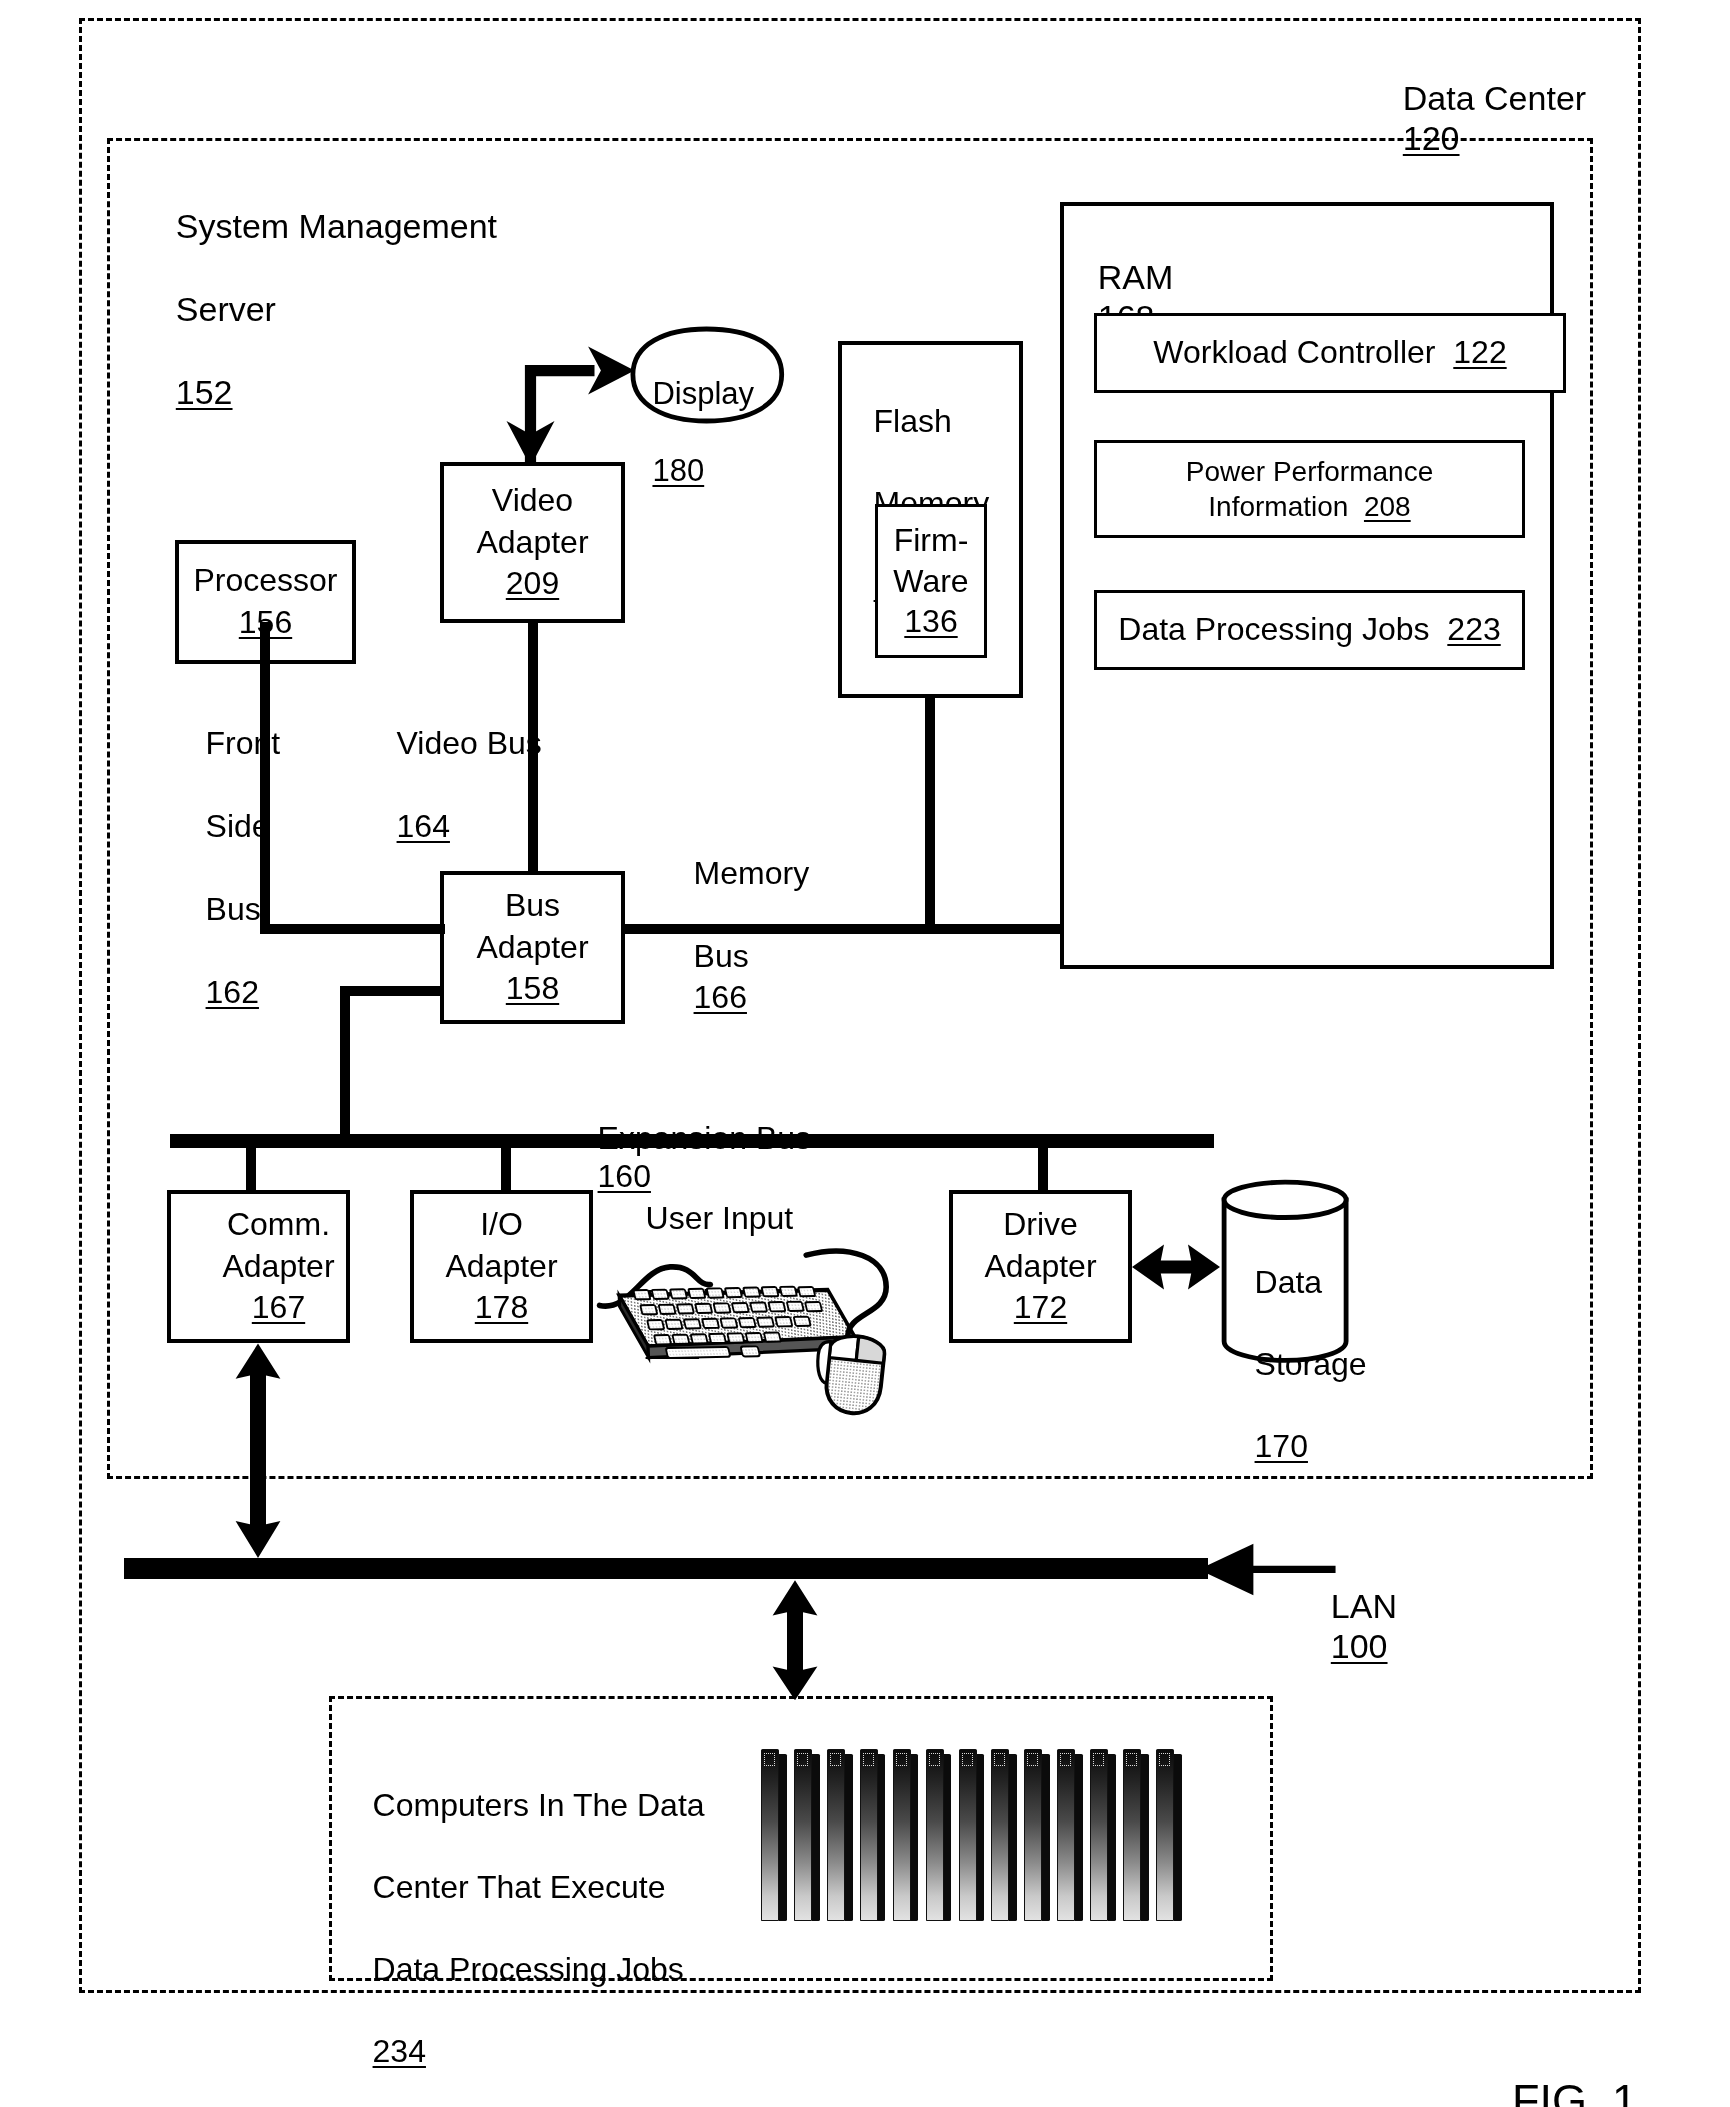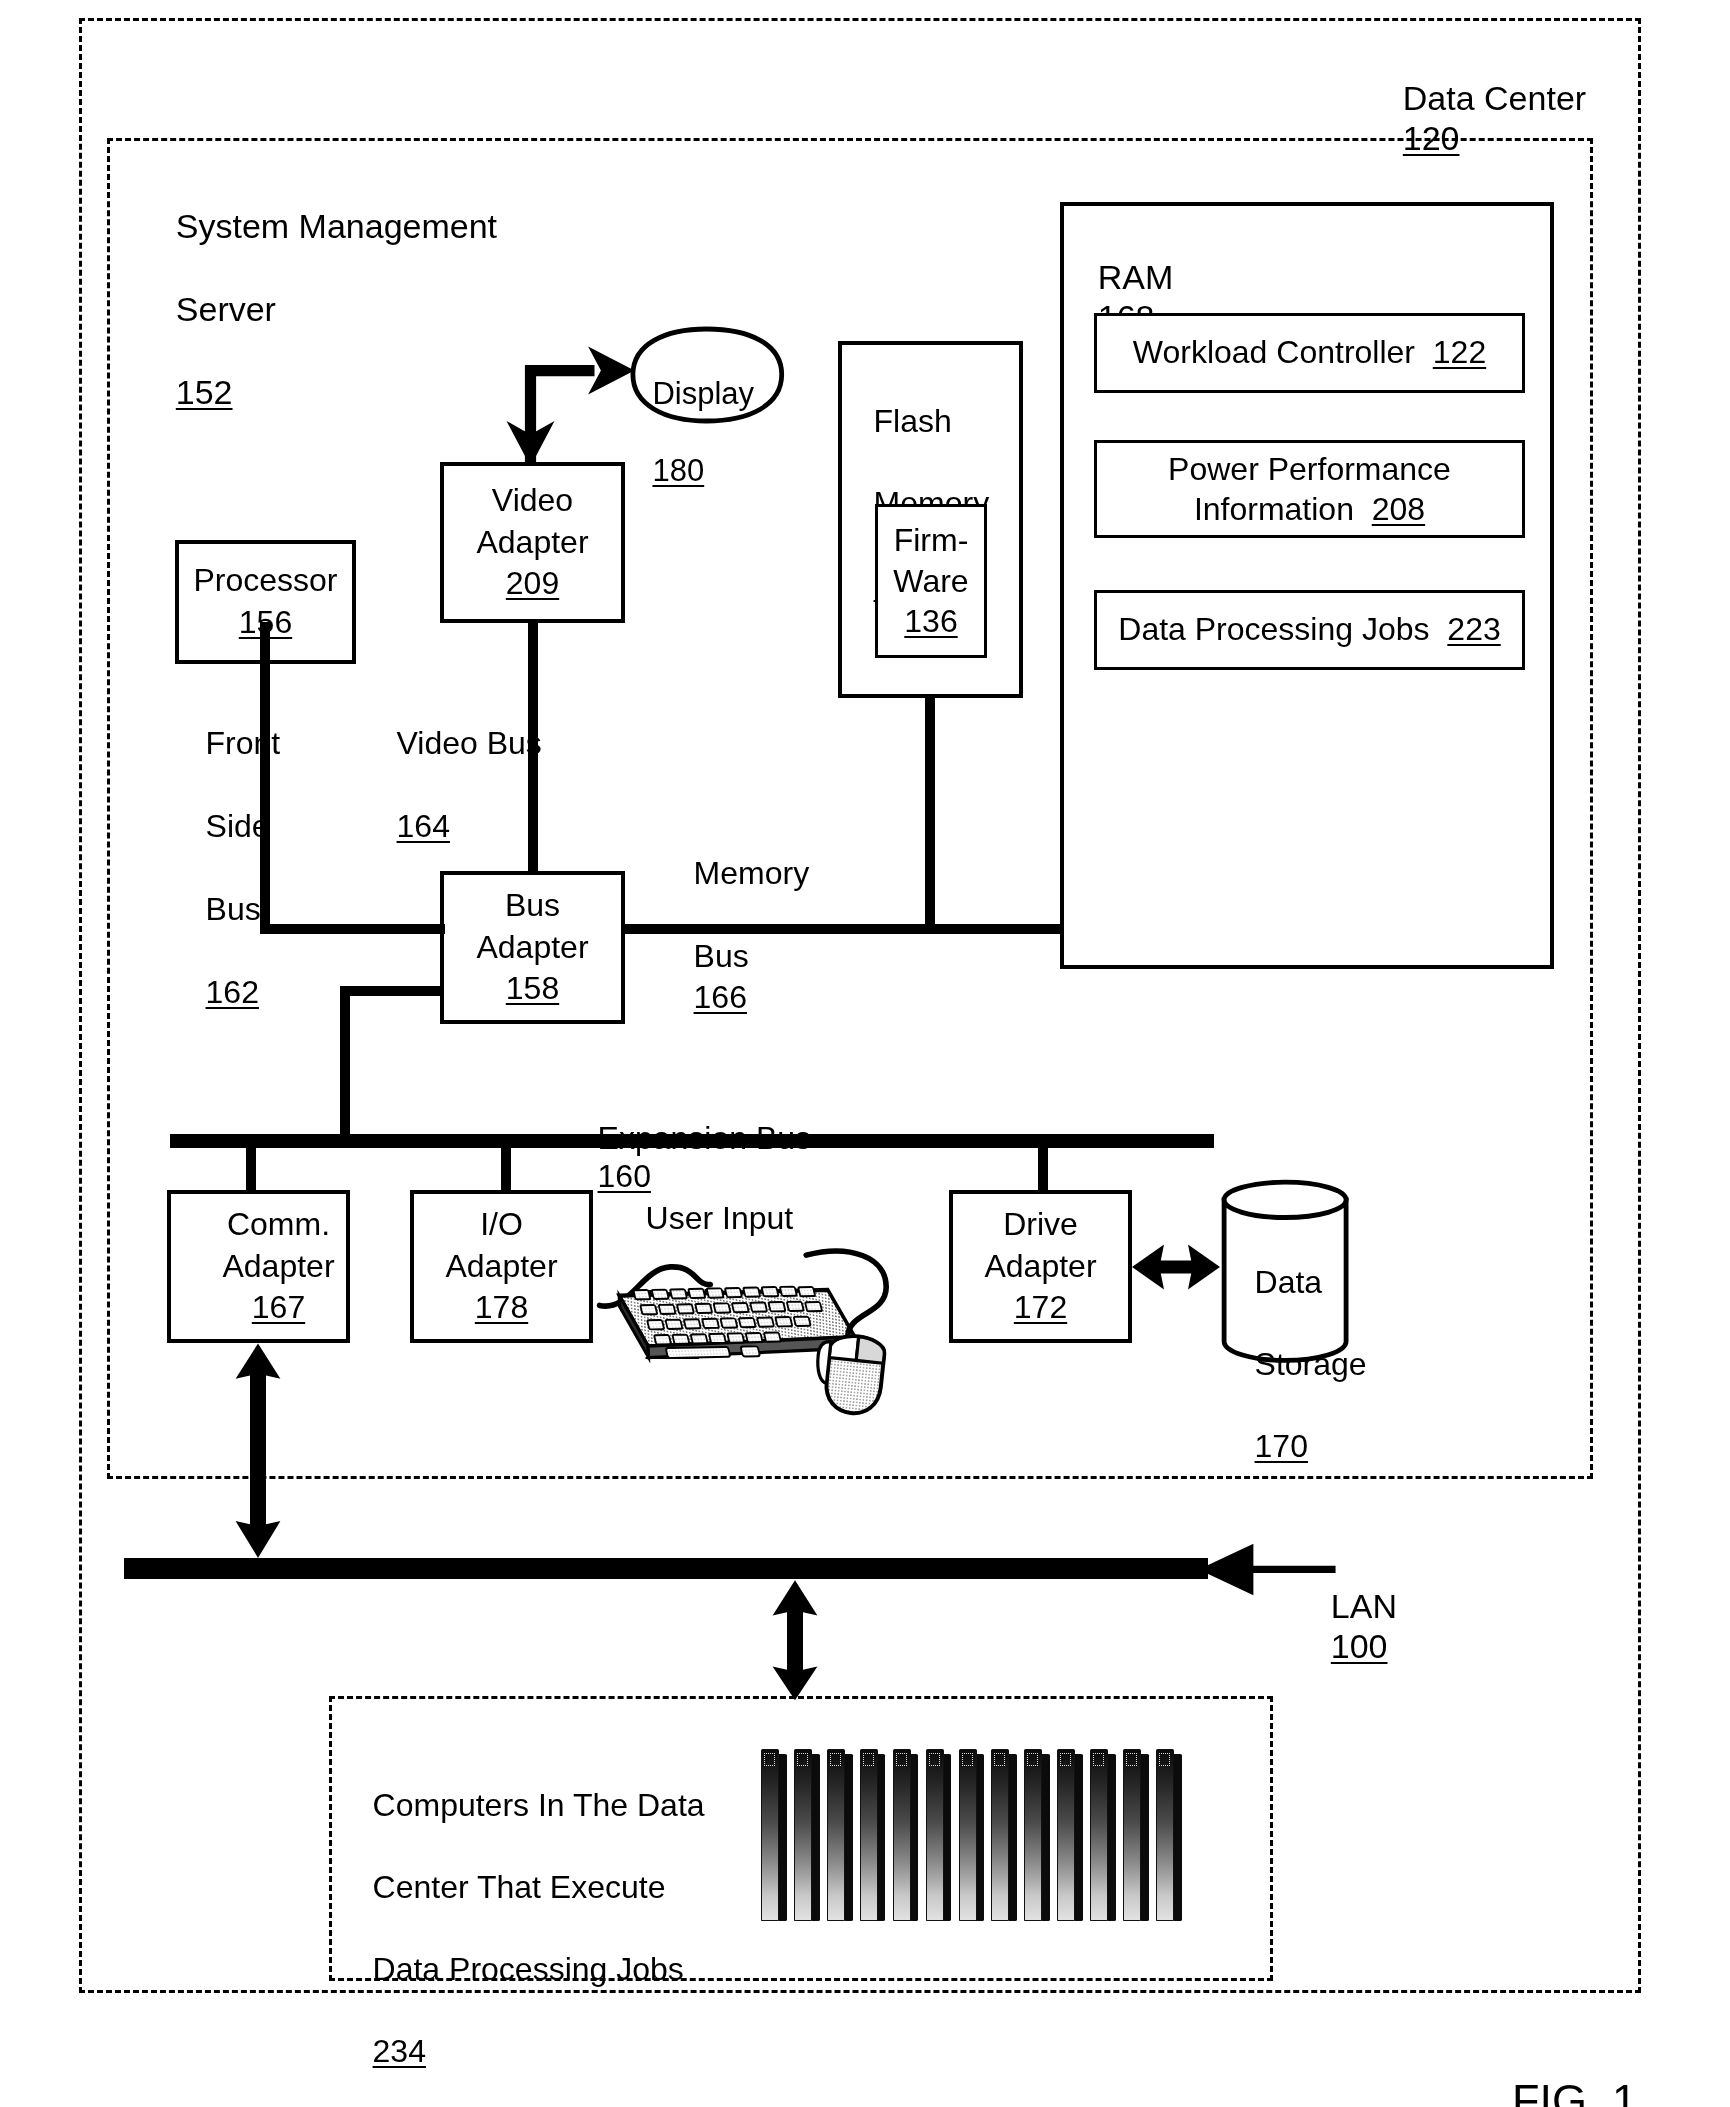--- a/index.html
+++ b/index.html
@@ -106,29 +106,29 @@
     <span class="u">152</span>
   </div>
 
   <div class="box" style="left:1060px;top:202px;width:494px;height:767px;display:block;"></div>
 
   <div class="txt ctr" style="left:1060px;top:218px;width:494px;font-size:34px;">
     <span>RAM</span>
     <span class="u">168</span>
   </div>
 
-  <div class="box-inner" style="left:1094px;top:313px;width:431px;height:80px;">
+  <div class="box-inner" style="left:1094px;top:313px;width:472px;height:80px;">
     <span style="font-size:32px;">
       <span>Workload Controller</span>
       &nbsp;<span class="u">122</span>
     </span>
   </div>
 
   <div class="box-inner" style="left:1094px;top:440px;width:431px;height:98px;">
-    <span style="font-size:32px;line-height:1.25;">
+    <span style="font-size:28px;line-height:1.25;">
       <span>Power Performance</span><br>
       <span>Information</span>
       &nbsp;<span class="u">208</span>
     </span>
   </div>
 
   <div class="box-inner" style="left:1094px;top:590px;width:431px;height:80px;">
     <span style="font-size:32px;">
       <span>Data Processing Jobs</span>
       &nbsp;<span class="u">223</span>

